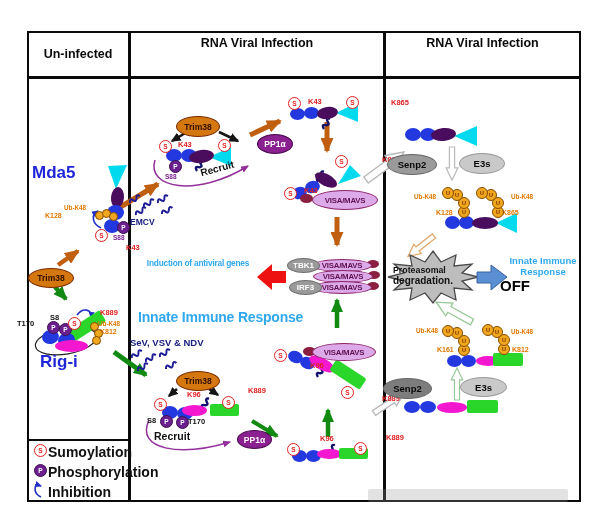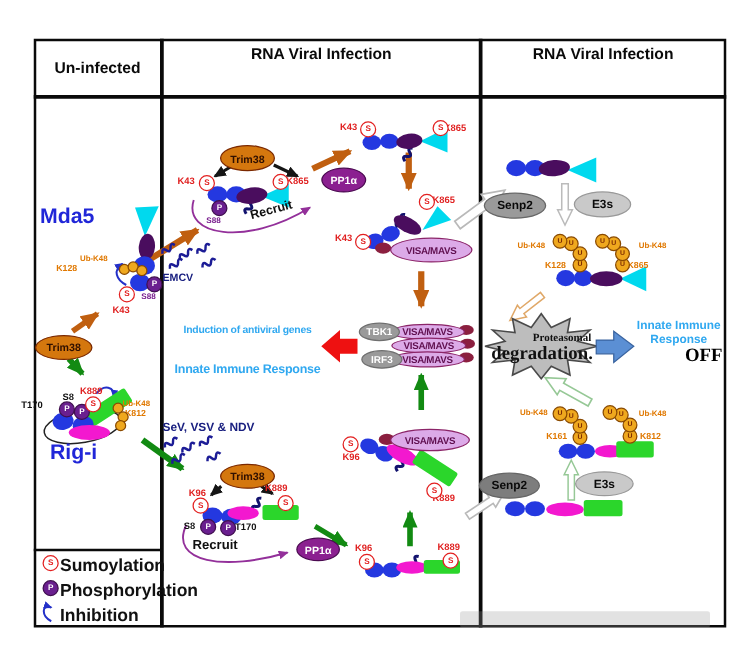--- a/index.html
+++ b/index.html
@@ -22,32 +22,32 @@
   .uc{width:10px;height:10px;border:1px solid #8a4a00;border-radius:50%;background:#efa81e;
       color:#7a2800;font-size:5.5px;font-weight:bold;display:flex;align-items:center;justify-content:center;z-index:4;}
   .uc2{width:7px;height:7px;border:1px solid #8a4a00;border-radius:50%;background:#efa81e;z-index:4;}
   .ov{border-radius:50%;display:flex;align-items:center;justify-content:center;font-weight:bold;z-index:4;}
   .trim{background:#d4770e;border:1.6px solid #7a2800;color:#301000;font-size:8.5px;}
   .pp1{background:#8b2090;border:1px solid #4a0a50;color:#fff;font-size:8.5px;}
   .mavs{background:#dcaae8;border:1.6px solid #8b2468;color:#601050;font-size:7.8px;letter-spacing:-0.2px;}
   .gry{background:#9a9a9a;border:1px solid #6f6f6f;color:#fff;font-size:8px;}
   .sen{background:#9a9a9a;border:1px solid #666;color:#0a0a0a;font-size:9.5px;}
   .e3{background:#c9c9c9;border:1px solid #999;color:#0a0a0a;font-size:9.5px;}
-  .red{color:#e02020;font-weight:bold;font-size:7.5px;}
+  .red{color:#e02020;font-weight:bold;font-size:7.5px;margin-left:36px;}
   .org{color:#e07800;font-weight:bold;font-size:7px;}
   .org2{font-size:6.3px;}
   .pur{color:#7a1f8f;font-weight:bold;font-size:6.5px;}
   .blk{color:#111;font-weight:bold;font-size:7.5px;}
   .hdr{color:#0a0a0a;font-weight:bold;font-size:12.5px;text-align:center;}
   .hdr2{color:#1717d2;font-weight:bold;font-size:12.5px;text-align:center;}
   .bigblue{color:#2026d8;font-weight:bold;font-size:17px;}
   .navy{color:#1a2080;font-weight:bold;}
   .lgnd{color:#111;font-weight:bold;font-size:14px;}
   .ib{color:#2fa8f0;font-weight:bold;text-align:center;}
-  .ctr{text-align:right;font-family:Liberation Serif, serif;}
+  .ctr{text-align:left;}
   .wm{background:rgba(150,150,150,0.28);border-radius:2px;z-index:5;}
 </style>
 </head>
 <body>
 
 <div id="fig">
 
   <svg class="layer" width="600" height="520" viewBox="0 0 600 520">
     <defs>
       <marker id="mo" markerWidth="15" markerHeight="13" refX="13" refY="6.5" orient="auto" markerUnits="userSpaceOnUse">
@@ -212,21 +212,21 @@
 
   <div class="abs ov mavs" style="left:312px;top:259px;width:58px;height:11px;">VISA/MAVS</div>
   <div class="abs ov mavs" style="left:313px;top:270px;width:58px;height:11px;">VISA/MAVS</div>
   <div class="abs ov mavs" style="left:312px;top:281px;width:58px;height:11px;">VISA/MAVS</div>
   <div class="abs shape dro" style="left:367px;top:260px;width:12px;height:8px;"></div>
   <div class="abs shape dro" style="left:368px;top:271px;width:12px;height:8px;"></div>
   <div class="abs shape dro" style="left:367px;top:282px;width:12px;height:8px;"></div>
   <div class="abs ov gry" style="left:287px;top:258px;width:31px;height:13px;">TBK1</div>
   <div class="abs ov gry" style="left:289px;top:280px;width:31px;height:13px;">IRF3</div>
   <div class="abs txt ib" style="left:138px;top:258px;width:120px;font-size:8.3px;letter-spacing:-0.2px;">Induction of antiviral genes</div>
-  <div class="abs txt ib" style="left:138px;top:267px;width:120px;font-size:10px;letter-spacing:-0.2px;margin-top:23px;">Innate Immune Response</div>
+  <div class="abs txt ib" style="left:138px;top:286px;width:120px;font-size:14px;letter-spacing:-0.2px;margin-top:23px;">Innate Immune Response</div>
 
   <div class="abs shape dro" style="left:303px;top:347px;width:13px;height:9px;"></div>
   <div class="abs ov mavs" style="left:312px;top:343px;width:62px;height:16px;">VISA/MAVS</div>
   <div class="abs sc" style="left:274px;top:349px;">S</div>
   <div class="abs txt red" style="left:274px;top:361px;">K96</div>
   <div class="abs shape bo" style="left:288px;top:351px;width:15px;height:12px;transform:rotate(22deg);"></div>
   <div class="abs shape bo" style="left:300px;top:357px;width:15px;height:12px;transform:rotate(22deg);"></div>
   <div class="abs shape mg" style="left:308px;top:358px;width:28px;height:12px;transform:rotate(28deg);"></div>
   <div class="abs shape gr" style="left:330px;top:368px;width:36px;height:13px;transform:rotate(33deg);"></div>
   <div class="abs sc" style="left:341px;top:386px;">S</div>
@@ -275,21 +275,21 @@
   <div class="abs shape bo" style="left:459px;top:216px;width:15px;height:13px;"></div>
   <div class="abs shape po" style="left:472px;top:217px;width:26px;height:12px;"></div>
   <div class="abs uc" style="left:492px;top:206px;">U</div>
   <div class="abs uc" style="left:492px;top:197px;">U</div>
   <div class="abs uc" style="left:485px;top:189px;">U</div>
   <div class="abs uc" style="left:476px;top:187px;">U</div>
   <div class="abs txt org" style="left:502px;top:209px;">K865</div>
   <div class="abs txt org org2" style="left:511px;top:193px;">Ub-K48</div>
 
   <div class="abs txt ctr" style="left:393px;top:265px;width:80px;font-size:8.8px;font-weight:bold;color:#111;z-index:4;">Proteasomal</div>
-  <div class="abs txt ctr" style="left:393px;top:275px;width:80px;font-size:15px;font-weight:bold;color:#111;z-index:4;">degradation.</div>
+  <div class="abs txt ctr" style="left:393px;top:275px;width:80px;font-size:10px;font-weight:bold;color:#111;z-index:4;">degradation.</div>
   <div class="abs txt ib" style="left:504px;top:255px;width:78px;font-size:9.5px;">Innate Immune</div>
   <div class="abs txt ib" style="left:504px;top:266px;width:78px;font-size:9.5px;">Response</div>
   <div class="abs txt ctr" style="left:500px;top:277px;width:78px;font-size:15px;font-weight:bold;color:#000;">OFF</div>
 
   <div class="abs txt org org2" style="left:416px;top:327px;">Ub-K48</div>
   <div class="abs uc" style="left:458px;top:344px;">U</div>
   <div class="abs uc" style="left:458px;top:335px;">U</div>
   <div class="abs uc" style="left:451px;top:327px;">U</div>
   <div class="abs uc" style="left:442px;top:325px;">U</div>
   <div class="abs txt org" style="left:437px;top:346px;">K161</div>

